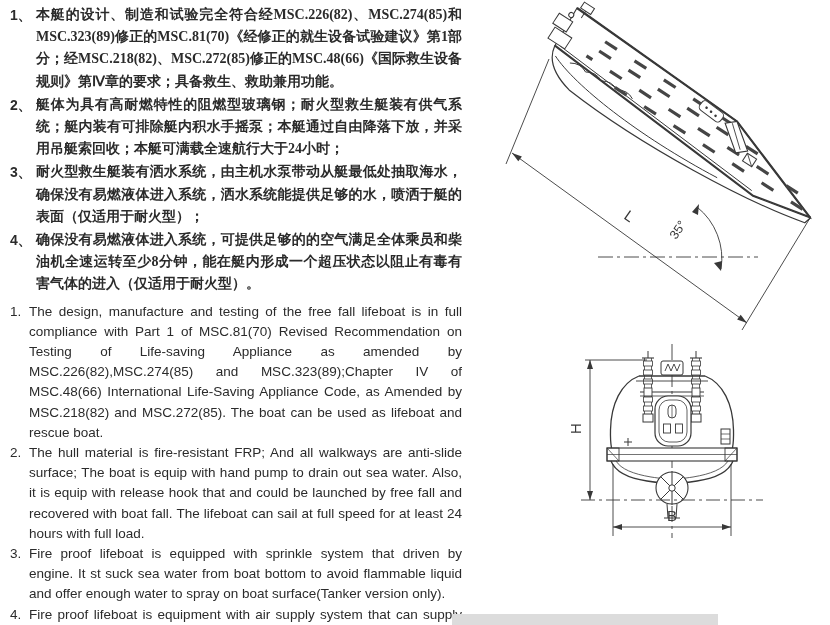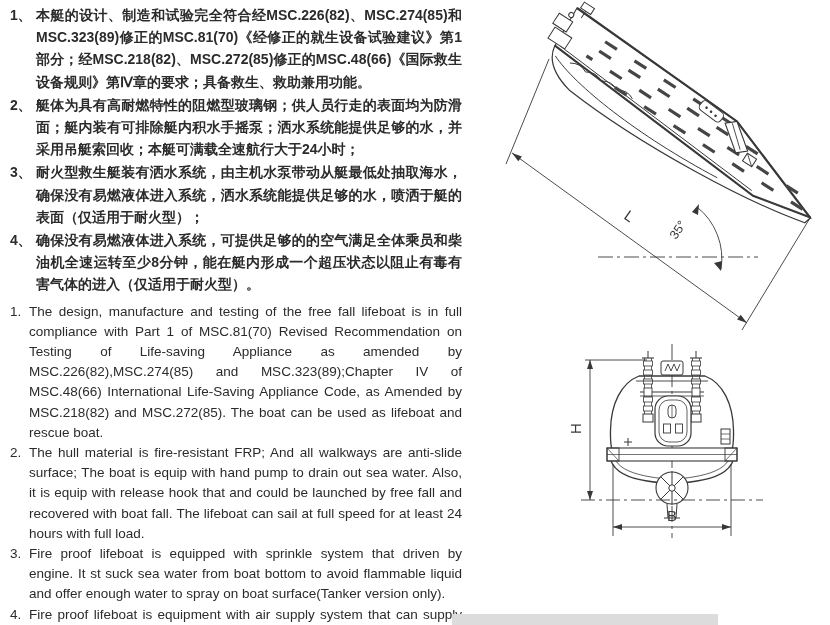--- a/index.html
+++ b/index.html
@@ -3,21 +3,21 @@
 <meta charset="utf-8">
 <style>
   html,body{margin:0;padding:0;background:#fff;}
   .page{position:relative;width:830px;height:625px;background:#ffffff;overflow:hidden;
         font-family:"Liberation Sans",sans-serif;color:#2b2b2b;}
   .notes{position:absolute;left:10px;top:4px;width:452px;}
   ol{list-style:none;margin:0;padding:0;}
   li{display:flex;}
   .cn li{font-weight:600;font-size:14px;line-height:22.2px;margin-bottom:1px;}
   .cn .num{flex:0 0 26px;}
-  .cn .body{flex:1;display:block;text-align:justify;}
+  .cn .body{flex:1;display:block;text-align:justify;font-family:Liberation Serif, serif;}
   .en{margin-top:6px;}
   .en li{font-size:13.5px;line-height:20.2px;}
   .en .num{flex:0 0 19px;}
   .en .body{flex:1;display:block;text-align:justify;}
   svg{position:absolute;overflow:visible;}
   #side-view{left:440px;top:0;}
   #front-view{left:555px;top:330px;}
   svg *{stroke-linecap:butt;}
   text{font-family:"Liberation Sans",sans-serif;fill:#383838;}
   .shade{position:absolute;left:452px;top:614px;width:266px;height:11px;background:#dcdcdc;}
@@ -28,21 +28,21 @@
 <div class="page">
 
   <div class="notes">
     <ol class="cn">
       <li>
           <span class="num">1、</span>
           <span class="body">本艇的设计、制造和试验完全符合经MSC.226(82)、MSC.274(85)和MSC.323(89)修正的MSC.81(70)《经修正的就生设备试验建议》第1部分；经MSC.218(82)、MSC.272(85)修正的MSC.48(66)《国际救生设备规则》第Ⅳ章的要求；具备救生、救助兼用功能。</span>
         </li>
       <li>
           <span class="num">2、</span>
-          <span class="body">艇体为具有高耐燃特性的阻燃型玻璃钢；供人员行走的表面均为防滑面；艇内装有可排除艇内积水手摇泵；洒水系统能提供足够的水，并采用吊艇索回收；本艇可满载全速航行大于24小时；</span>
+          <span class="body">艇体为具有高耐燃特性的阻燃型玻璃钢；耐火型救生艇装有供气系统；艇内装有可排除艇内积水手摇泵；本艇通过自由降落下放，并采用吊艇索回收；本艇可满载全速航行大于24小时；</span>
         </li>
       <li>
           <span class="num">3、</span>
           <span class="body">耐火型救生艇装有洒水系统，由主机水泵带动从艇最低处抽取海水，确保没有易燃液体进入系统，洒水系统能提供足够的水，喷洒于艇的表面（仅适用于耐火型）；</span>
         </li>
       <li>
           <span class="num">4、</span>
           <span class="body">确保没有易燃液体进入系统，可提供足够的的空气满足全体乘员和柴油机全速运转至少8分钟，能在艇内形成一个超压状态以阻止有毒有害气体的进入（仅适用于耐火型）。</span>
         </li>
     </ol>

